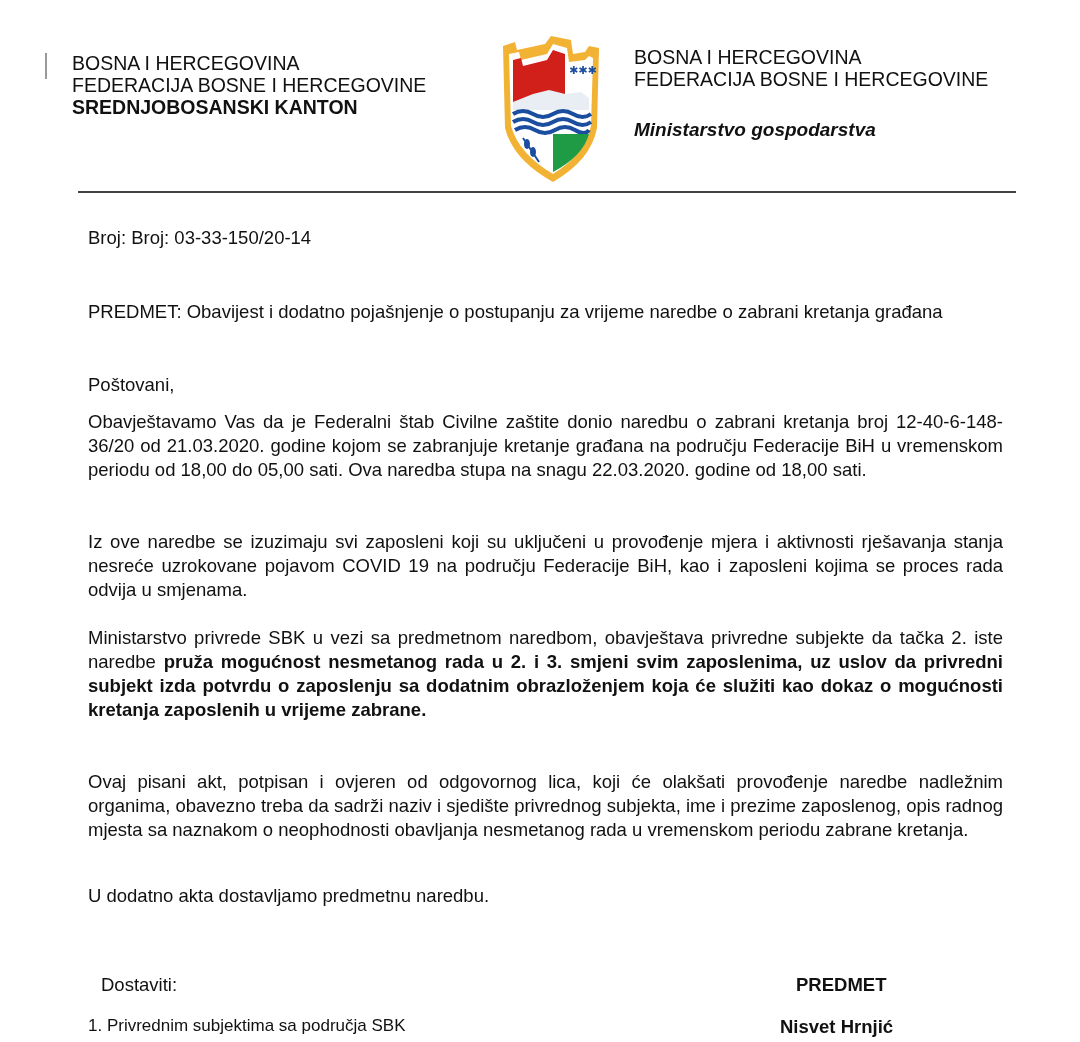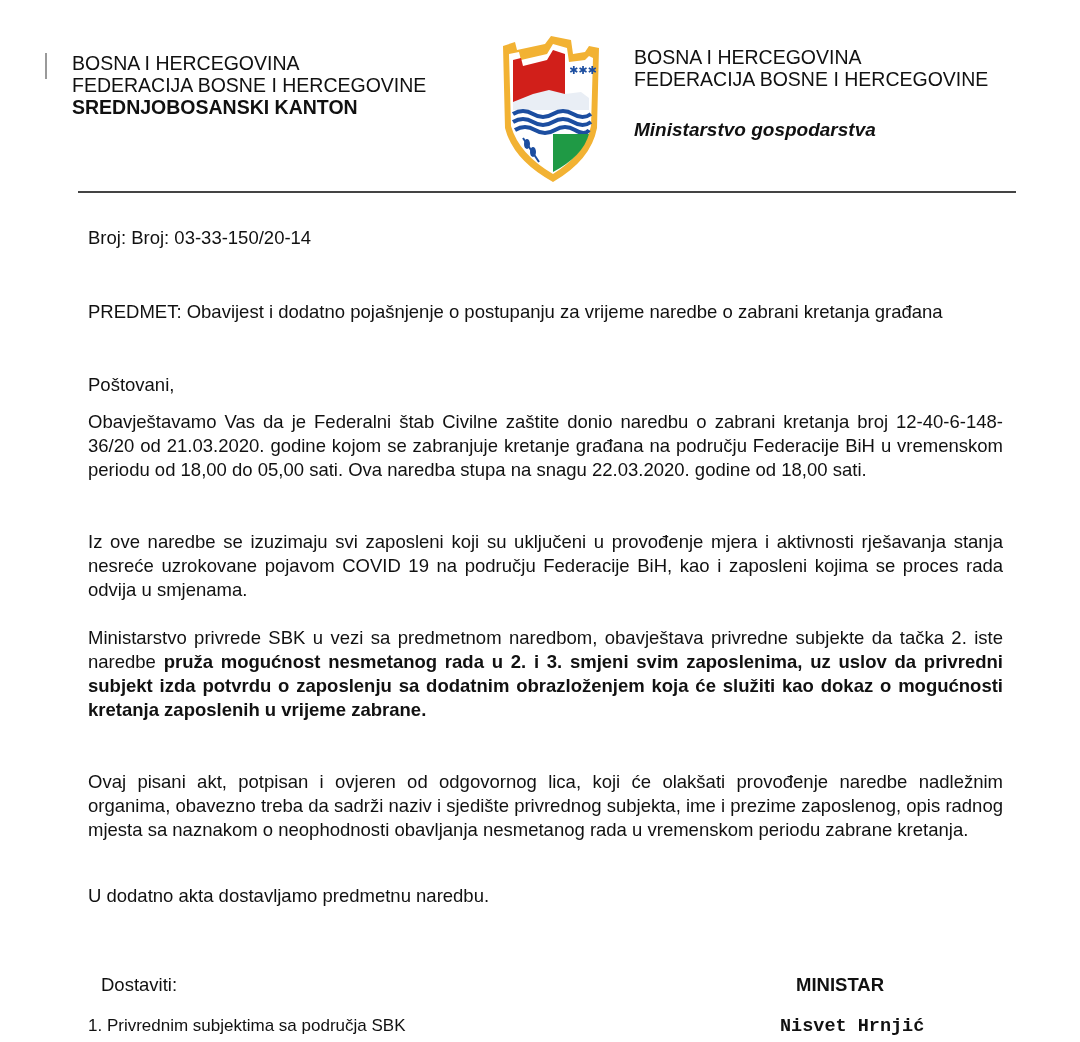--- a/index.html
+++ b/index.html
@@ -19,21 +19,21 @@
   .greet { top:373px; }
   .p1 { top:410px; }
   .p2 { top:530px; }
   .p3 { top:626px; }
   .p4 { top:770px; }
   .p5 { top:884px; }
   .b { font-weight:bold; }
   .dost { position:absolute; left:88px; top:974px; font-size:18.5px;margin-left:13px; }
   .dost-item { position:absolute; left:88px; top:1016px; font-size:17px; }
   .sig-title { position:absolute; left:796px; top:974px; font-size:18.5px; font-weight:bold; }
-  .sig-name { position:absolute; left:780px; top:1016px; font-size:18.5px; font-weight:bold;font-family:Liberation Mono, monospace; }
+  .sig-name { position:absolute; left:780px; top:1016px; font-size:18.5px; font-weight:bold; }
 </style>
 </head>
 <body>
 
 <div class="cursor-mark"></div>
 
 <div class="head-col" id="head-left">
   <div class="l">BOSNA I HERCEGOVINA</div>
   <div class="l">FEDERACIJA BOSNE I HERCEGOVINE</div>
   <div class="l b">SREDNJOBOSANSKI KANTON</div>
@@ -70,14 +70,14 @@
 <div class="doc subject">PREDMET:  Obavijest i dodatno pojašnjenje o postupanju za vrijeme naredbe o zabrani kretanja građana</div>
 <div class="doc greet">Poštovani,</div>
 <div class="doc p1">Obavještavamo Vas da je Federalni štab Civilne zaštite donio naredbu o zabrani kretanja broj 12-40-6-148-36/20 od 21.03.2020. godine kojom se zabranjuje kretanje građana na području Federacije BiH u vremenskom periodu od 18,00 do 05,00 sati. Ova naredba stupa na snagu 22.03.2020. godine od 18,00 sati.</div>
 <div class="doc p2">Iz ove naredbe se izuzimaju svi zaposleni koji su uključeni u provođenje mjera i aktivnosti rješavanja stanja nesreće uzrokovane pojavom COVID 19 na području Federacije BiH, kao i zaposleni kojima se proces rada odvija u smjenama.</div>
 <div class="doc p3"><span>Ministarstvo privrede SBK u vezi sa predmetnom naredbom, obavještava privredne subjekte da tačka 2. iste naredbe </span><span class="b">pruža mogućnost nesmetanog rada u 2. i 3. smjeni svim zaposlenima, uz uslov da privredni subjekt izda potvrdu o zaposlenju sa dodatnim obrazloženjem koja će služiti kao dokaz o mogućnosti kretanja zaposlenih u vrijeme zabrane.</span></div>
 <div class="doc p4">Ovaj pisani akt, potpisan i ovjeren od odgovornog lica, koji će olakšati provođenje naredbe nadležnim organima, obavezno treba da sadrži naziv i sjedište privrednog subjekta, ime i prezime zaposlenog, opis radnog mjesta sa  naznakom o neophodnosti obavljanja nesmetanog rada u vremenskom periodu zabrane kretanja.</div>
 <div class="doc p5">U dodatno akta dostavljamo predmetnu naredbu.</div>
 
 <div class="dost">Dostaviti:</div>
 <div class="dost-item">1. Privrednim subjektima sa područja SBK</div>
-<div class="sig-title">MINISTAR</div>
+<div class="sig-title">PREDMET</div>
 <div class="sig-name">Nisvet Hrnjić</div>
 
 </body></html>

